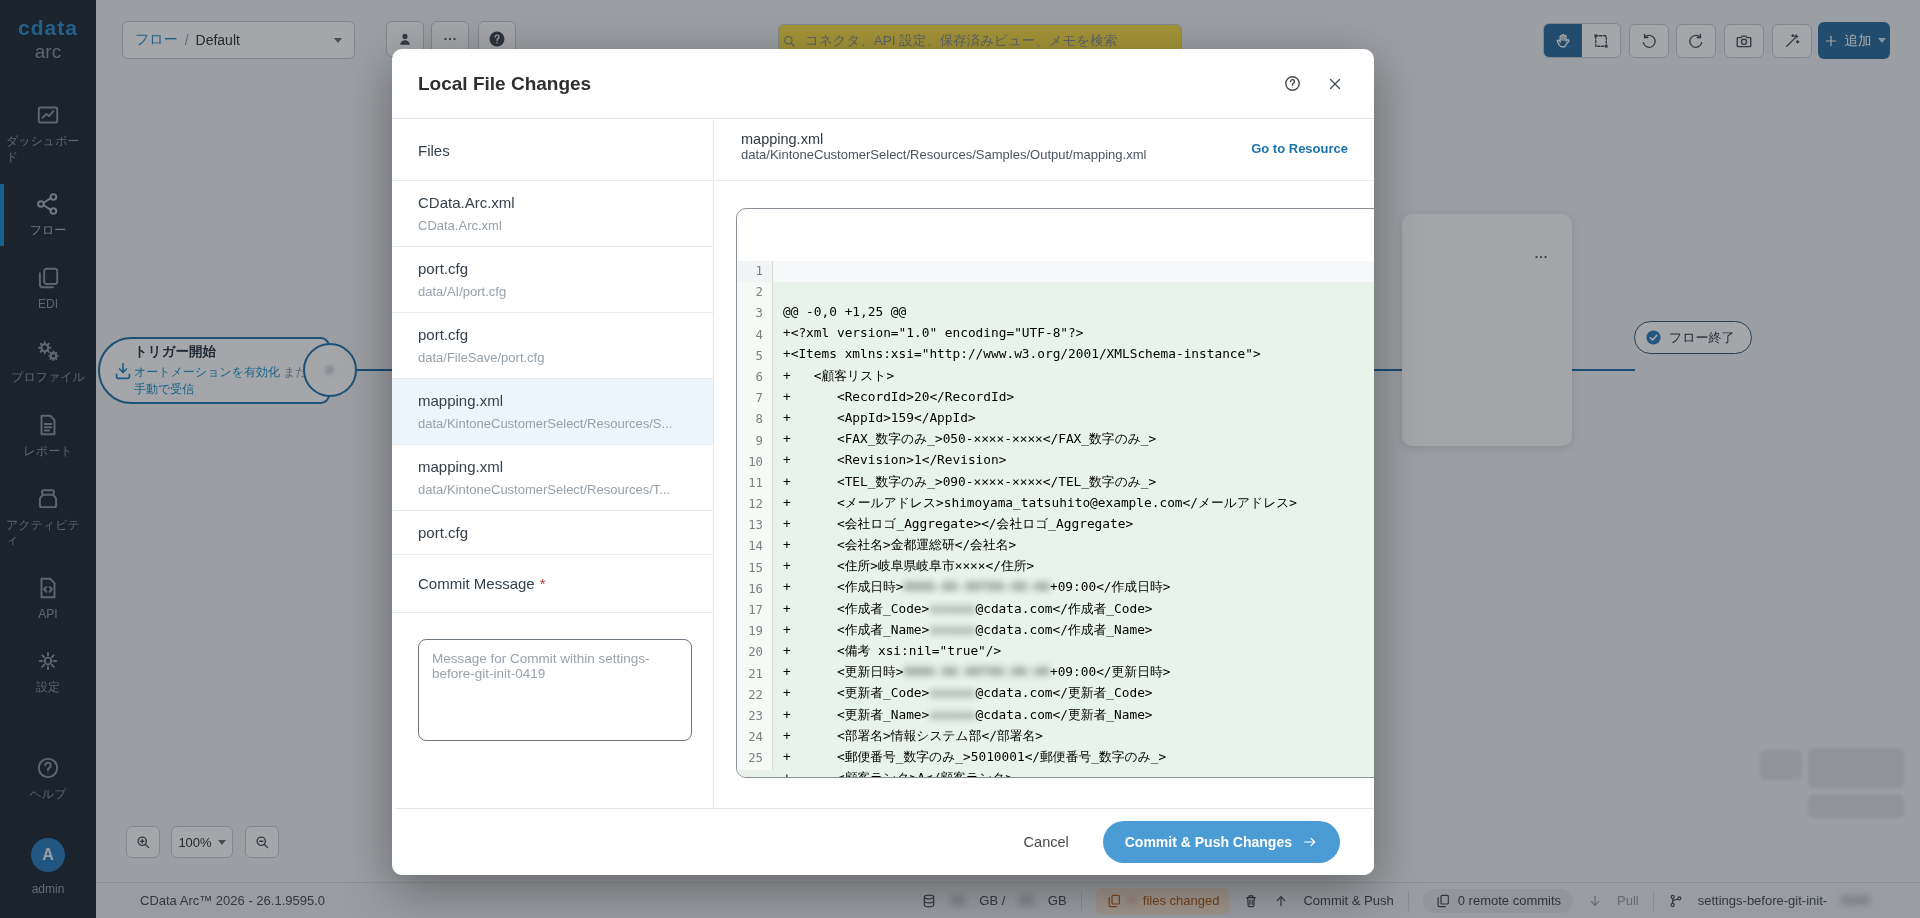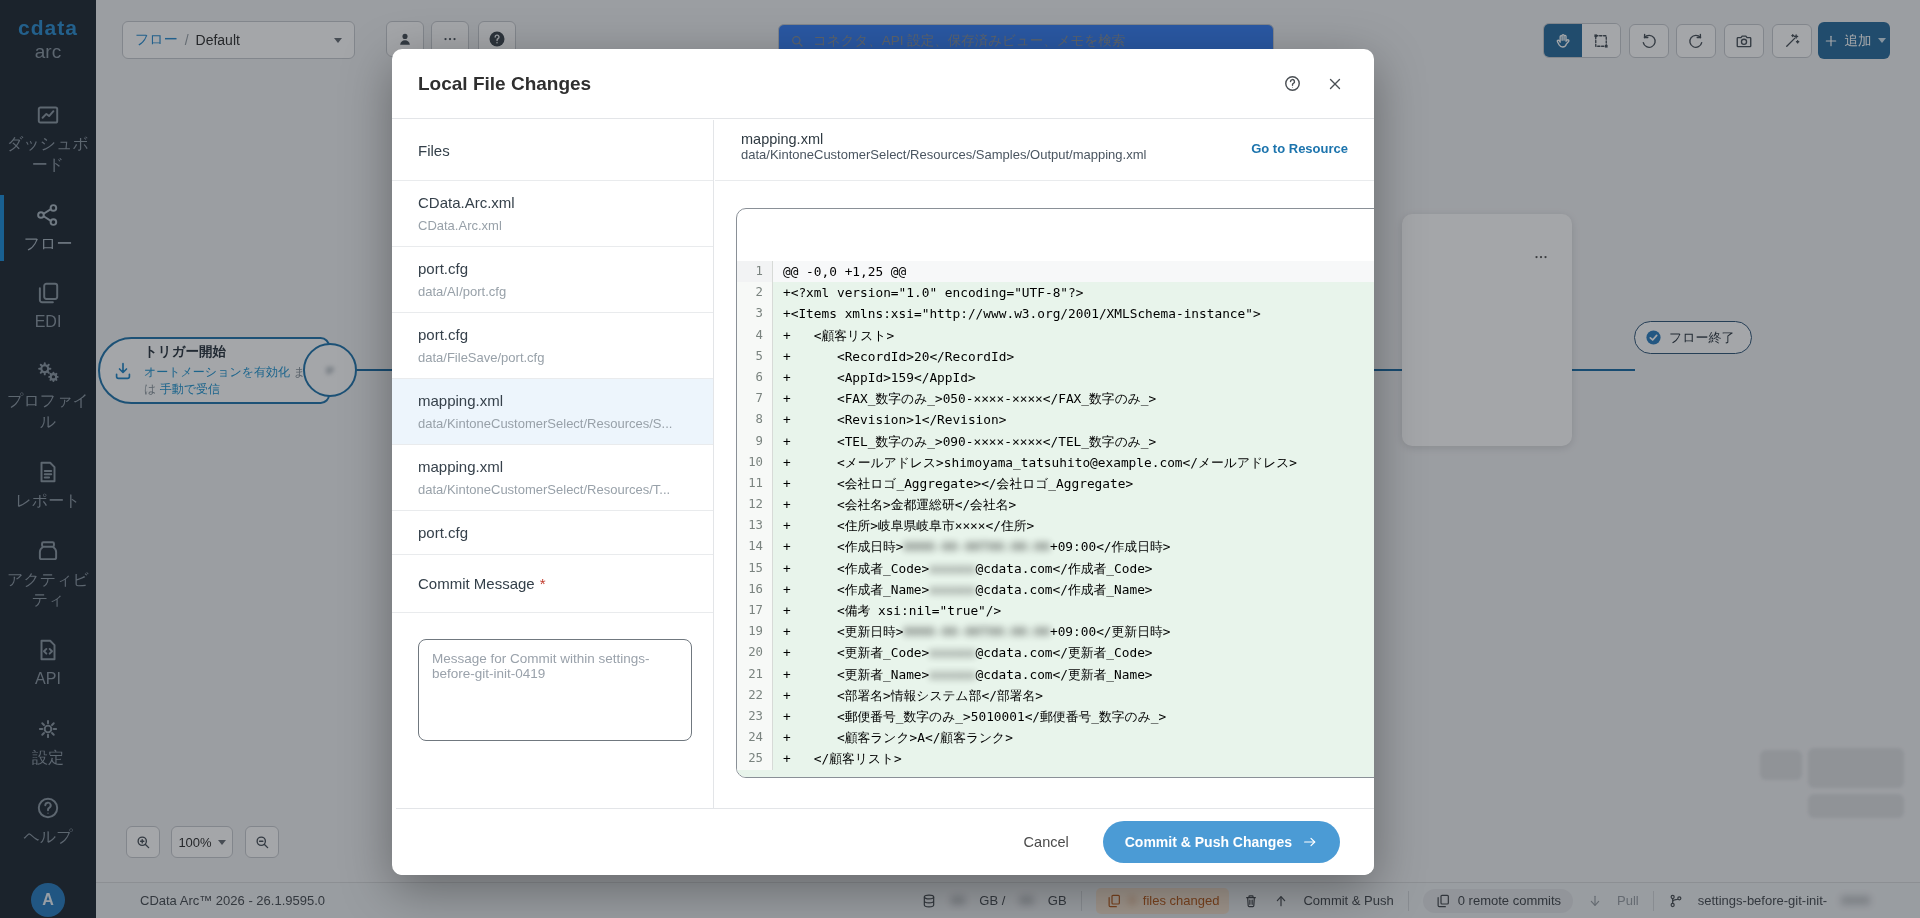--- a/index.html
+++ b/index.html
@@ -13,51 +13,51 @@
   .sidebar { position:absolute; left:0; top:0; width:96px; height:918px; background:#232c36; z-index:1; display:flex; flex-direction:column; }
   .logo { padding-top:16px; text-align:center; }
   .logo-cdata { color:#2f8fd0; font-weight:bold; font-size:21px; letter-spacing:1px; }
   .logo-arc { color:#8d99a4; font-size:19px; margin-top:1px; }
   .nav { margin-top:26px; display:flex; flex-direction:column; }
   .nav-item { position:relative; display:flex; flex-direction:column; align-items:center; gap:6px; padding:13px 4px; color:#8d99a4; cursor:pointer; }
   .nav-item.active { color:#aab6c0; }
   .nav-item.active::before { content:""; position:absolute; left:0; top:6px; bottom:6px; width:4px; background:#1f8fd8; }
   .nav-icon { width:26px; height:26px; display:inline-flex; }
   .nav-icon svg { width:100%; height:100%; }
-  .nav-label { font-size:16px; line-height:1.3; text-align:center; max-width:84px; word-break:break-all; }
+  .nav-label { font-size:12px; line-height:1.3; text-align:left; max-width:84px; word-break:break-all; }
   .sidebar-bottom { margin-top:auto; display:flex; flex-direction:column; align-items:center; padding-bottom:22px; gap:4px; }
   .avatar { width:34px; height:34px; border-radius:50%; background:#2d7fc1; color:#eaf2f8; font-size:16px; font-weight:bold; display:flex; align-items:center; justify-content:center; margin-top:18px; }
   .user-label { color:#97a3ad; font-size:12px; margin-top:6px; }
   
   .bg-el { position:absolute; z-index:1; }
   .breadcrumb { left:122px; top:21px; width:233px; height:38px; background:#fff; border:1px solid #c9ccd0; border-radius:6px; display:flex; align-items:center; padding:0 12px; gap:7px; font-size:14px; }
   .bc-section { color:#2f8fd0; }
   .bc-sep { color:#9aa1a8; }
   .bc-current { color:#333; }
   .breadcrumb .caret { margin-left:auto; }
   .caret { width:0; height:0; border-left:4px solid transparent; border-right:4px solid transparent; border-top:5px solid #6a7077; }
   .tb-btn { height:36px; background:#fff; border:1px solid #c9ccd0; border-radius:6px; display:flex; align-items:center; justify-content:center; color:#4a525a; cursor:pointer; }
   .icon { display:inline-flex; }
   .icon svg { width:100%; height:100%; }
   .i18 { width:18px; height:18px; }
   .i16 { width:16px; height:16px; }
   .i20 { width:20px; height:20px; }
   .i22 { width:22px; height:22px; }
-  .search-box { left:778px; top:24px; width:496px; height:33px; background:#3b82f6; border:1px solid #c9ccd0; border-radius:6px; display:flex; align-items:center; padding:0 10px; gap:8px; color:#8d949b; }
+  .search-box { left:778px; top:24px; width:404px; height:33px; background:#fde047; border:1px solid #c9ccd0; border-radius:6px; display:flex; align-items:center; padding:0 2px; gap:8px; color:#8d949b; }
   .search-box input { border:none; outline:none; background:transparent; flex:1; font-size:13.5px; font-family:inherit; color:#333; }
   .search-box input::placeholder { color:#8d949b; }
   .tool-group { left:1543px; top:23px; height:35px; display:flex; border:1px solid #c9ccd0; border-radius:6px; overflow:hidden; }
   .tool-half { width:38px; display:flex; align-items:center; justify-content:center; background:#fff; color:#4a525a; cursor:pointer; }
   .tool-half.active { background:#2d6f9e; color:#fff; }
   .sq-btn { width:40px; height:34px; }
   .add-btn { left:1818px; top:22px; width:72px; height:37px; background:#2d6f9e; border:none; border-radius:6px; color:#fff; display:flex; align-items:center; justify-content:center; gap:6px; font-size:13.5px; cursor:pointer; }
   .add-btn .caret { border-top-color:#cfe2ef; }
   
   .flow-line { left:355px; top:369px; width:1280px; height:2px; background:#1e6fa6; }
-  .trigger-card { left:98px; top:337px; width:232px; height:67px; background:#fff; border:2px solid #2577ad; border-radius:36px 10px 10px 36px; display:flex; align-items:center; padding-left:12px; gap:10px; }
+  .trigger-card { left:98px; top:337px; width:232px; height:67px; background:#fff; border:2px solid #2577ad; border-radius:36px 10px 10px 36px; display:flex; align-items:center; padding-left:12px; }
   .trigger-icon { color:#2287c7; flex:0 0 auto; }
   .trigger-title { font-size:13.5px; font-weight:bold; color:#2e3842; }
   .trigger-sub { font-size:12px; margin-top:3px; color:#8a949c; }
   .t-link { color:#2596d1; cursor:pointer; }
   .trigger-port { left:303px; top:343px; width:54px; height:54px; border-radius:50%; background:#fff; border:2px solid #2577ad; display:flex; align-items:center; justify-content:center; color:#9aa4ac; }
   .trigger-port .icon { filter:blur(2px); }
   .end-node { left:1634px; top:321px; width:118px; height:33px; background:#fff; border:1.5px solid #33597a; border-radius:17px; display:flex; align-items:center; padding:0 10px; gap:7px; }
   .end-check { color:#2f80c0; width:17px; height:17px; }
   .end-label { font-size:13px; color:#2e3842; }
   .card-behind { left:1402px; top:214px; width:170px; height:232px; background:#fff; border-radius:10px; box-shadow:0 2px 8px rgba(0,0,0,.12); }
@@ -97,21 +97,21 @@
   .m-right { position:absolute; left:323px; top:0; right:0; bottom:0; }
   .r-header { height:61px; border-bottom:1px solid #e9ebed; padding:11px 26px 0; position:relative; }
   .r-title { font-size:14.5px; color:#2f3a42; }
   .r-path { font-size:13px; color:#4a5560; margin-top:0; }
   .go-link { position:absolute; right:26px; top:21px; font-size:13px; font-weight:bold; color:#1c74ad; cursor:pointer; }
   .diff-box { position:absolute; left:21px; top:88px; width:769px; height:570px; border:1px solid #8a9097; border-radius:10px; overflow:hidden; background:#fff; }
   .diff-toolbar { height:52px; display:flex; align-items:center; justify-content:flex-end; gap:16px; padding-right:26px; color:#3f464c; }
   .diff-rows { position:absolute; top:52px; left:0; right:0; bottom:0; overflow:hidden; background:#e8f4eb; font-family:"DejaVu Sans Mono",monospace; font-size:12.8px; }
   .d-row { display:flex; height:21.2px; line-height:21.2px; }
   .d-num { flex:0 0 36px; text-align:right; padding-right:9px; color:#7a837f; background:#f7f9f7; border-right:1px solid #d7dad7; font-size:12.3px; }
-  .d-content { padding-left:10px; white-space:pre; color:#000000; }
+  .d-content { padding-left:10px; white-space:pre; color:#000000;margin-top:40px; }
   .d-row.hunk { background:#f7f8f9; }
   .d-row.hunk .d-num { background:#f2f3f4; }
   .m-footer { position:absolute; left:4px; right:0; bottom:0; height:67px; border-top:1px solid #e3e5e8; display:flex; align-items:center; justify-content:flex-end; gap:34px; padding-right:34px; background:#fff; }
   .cancel-btn { font-size:14.5px; color:#4a4a4a; background:none; border:none; cursor:pointer; font-family:inherit; }
   .commit-btn { background:#4b9bd5; color:#fff; border:none; border-radius:22px; height:42px; padding:0 22px; font-size:14px; font-weight:bold; font-family:inherit; display:flex; align-items:center; gap:10px; cursor:pointer; }
   .help-ring { width:19px; height:19px; }
 </style>
 </head>
 <body>
 

